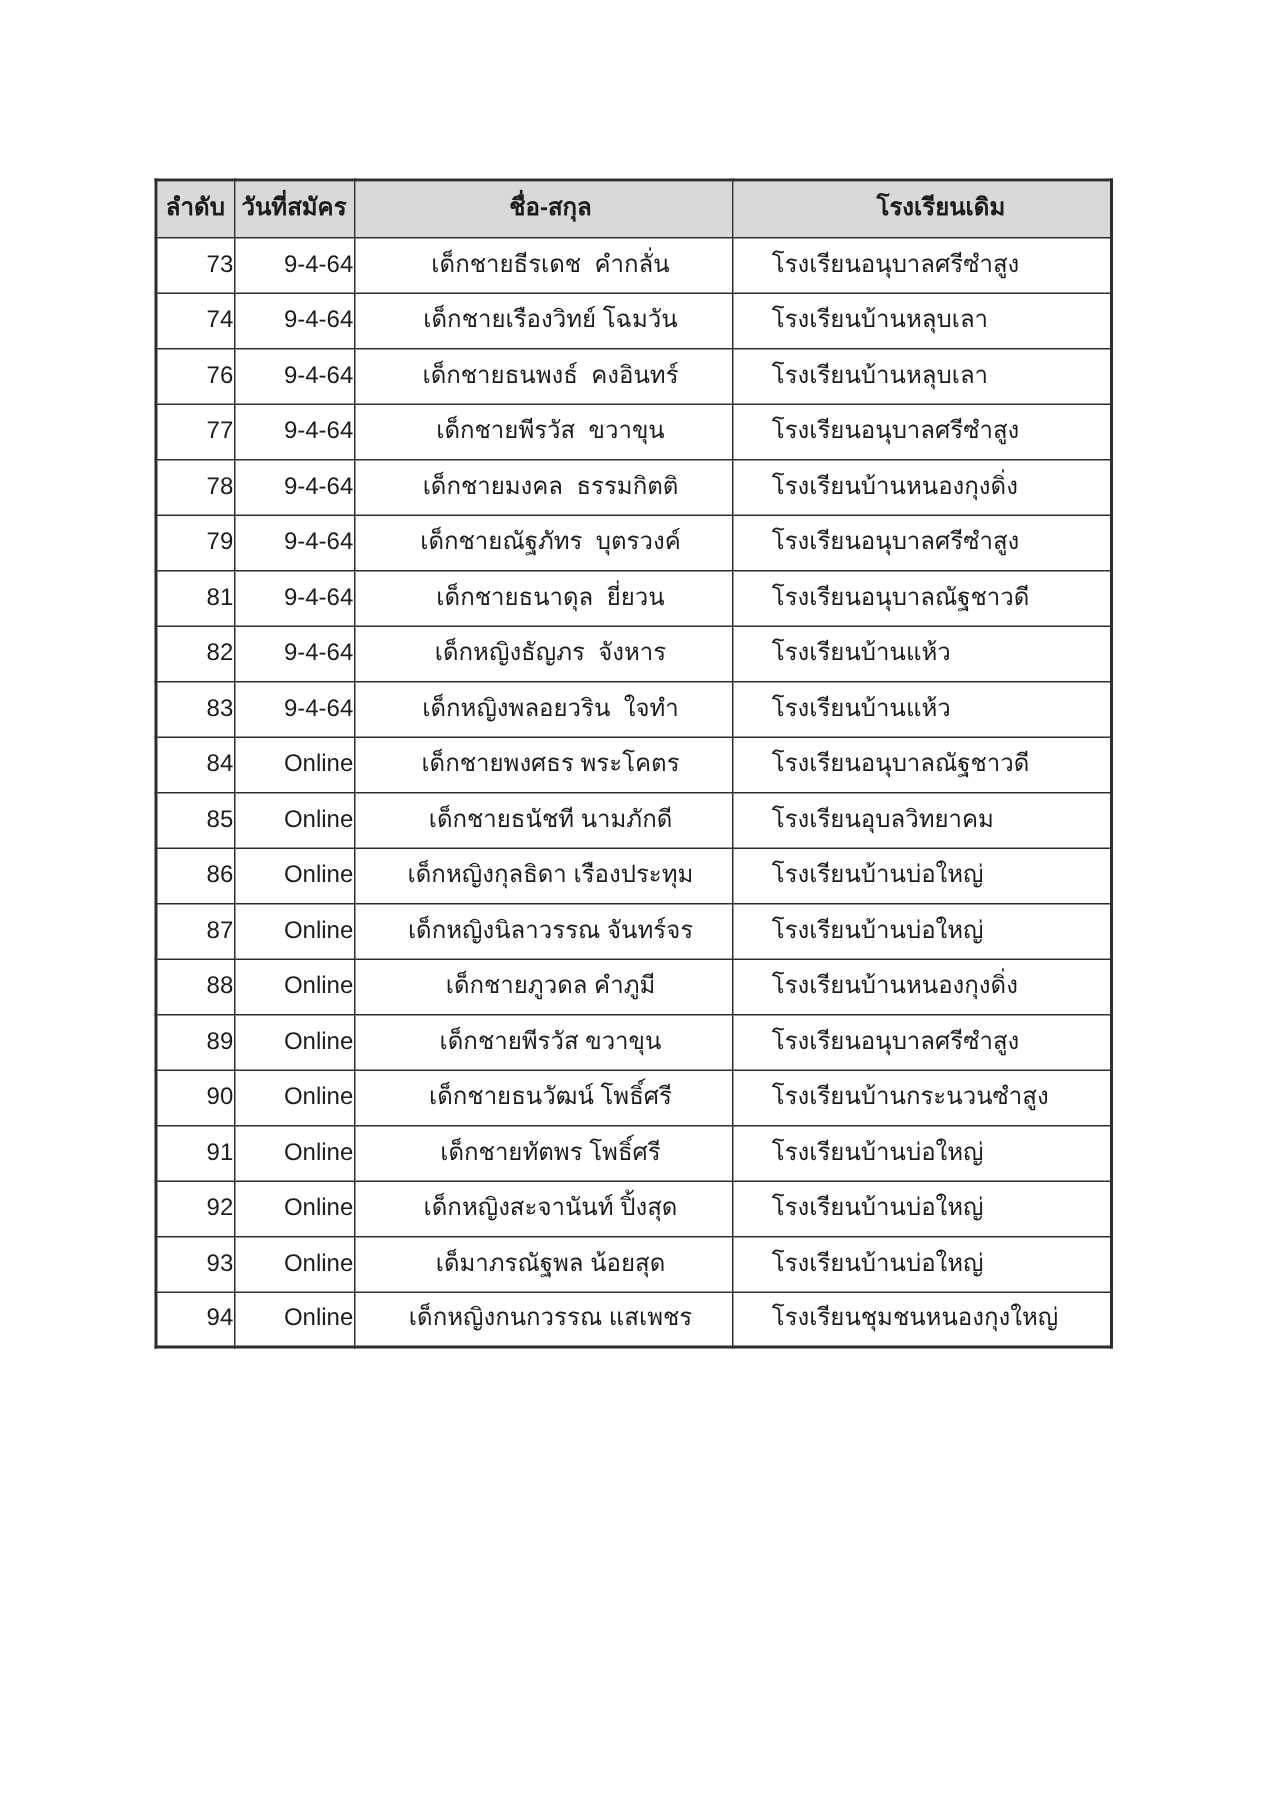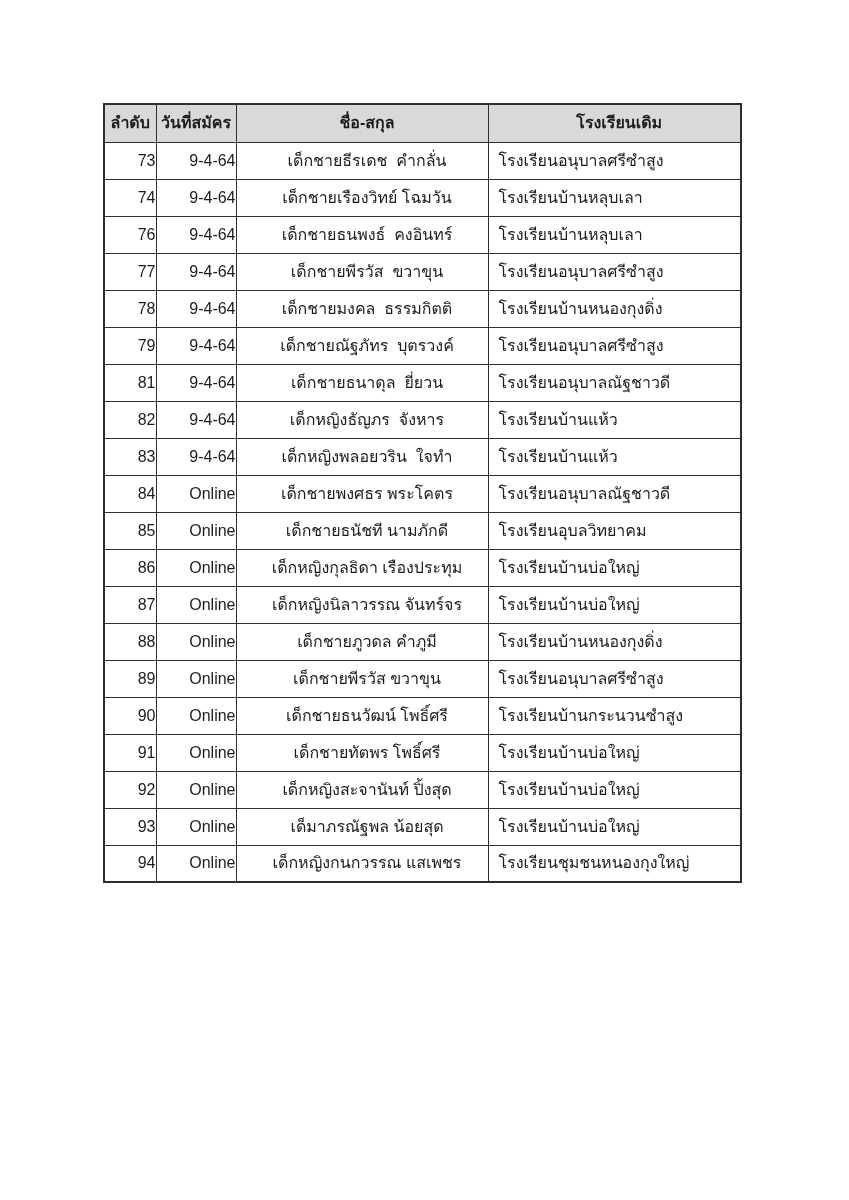--- a/index.html
+++ b/index.html
@@ -26,20 +26,21 @@
     position: absolute;
     left: 103px;
     top: 103px;
     width: 639px;
   }
   table.doc-table {
     width: 100%;
     border-collapse: collapse;
     table-layout: fixed;
     border: 2px solid var(--border-color);
+    margin-top: 16px;
   }
   table.doc-table th,
   table.doc-table td {
     border: 1px solid var(--border-color);
     font-size: 16px;
     line-height: 1.1;
     vertical-align: middle;
     overflow: hidden;
   }
   table.doc-table thead th {
@@ -48,21 +49,21 @@
     font-weight: 600;
     text-align: center;
   }
   table.doc-table tbody td {
     height: 37px;
     background: #ffffff;
   }
   .col-no    { width: 52px;  text-align: right; }
   .col-date  { width: 80px;  text-align: right; }
   .col-name  { width: 252px; text-align: center; padding-left: 10px; white-space: pre; }
-  .col-school{ text-align: left; padding-left: 10px; white-space: pre; }
+  .col-school{ text-align: left; padding-left: 26px; white-space: pre; }
 </style>
 </head>
 <body>
 
 <div class="page">
   <div class="doc-table-wrap">
     <table class="doc-table">
       <colgroup>
         <col class="col-no">
         <col class="col-date">

